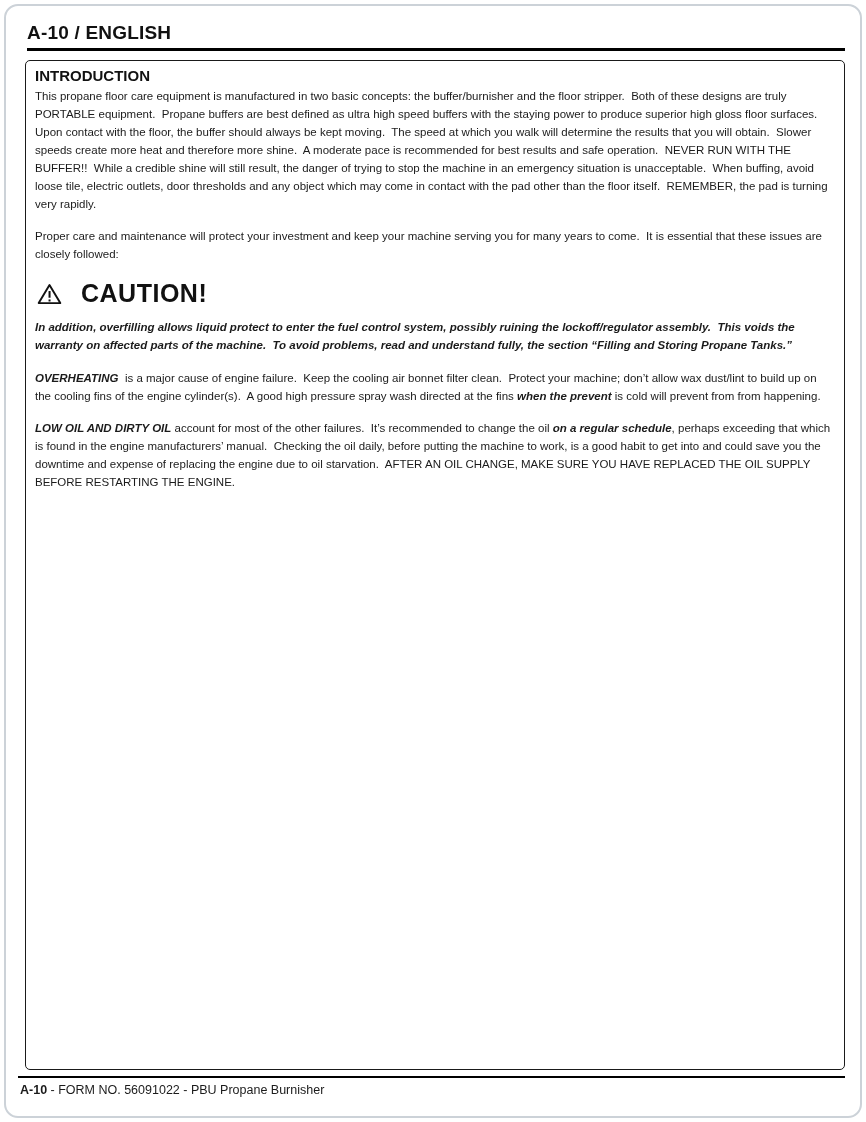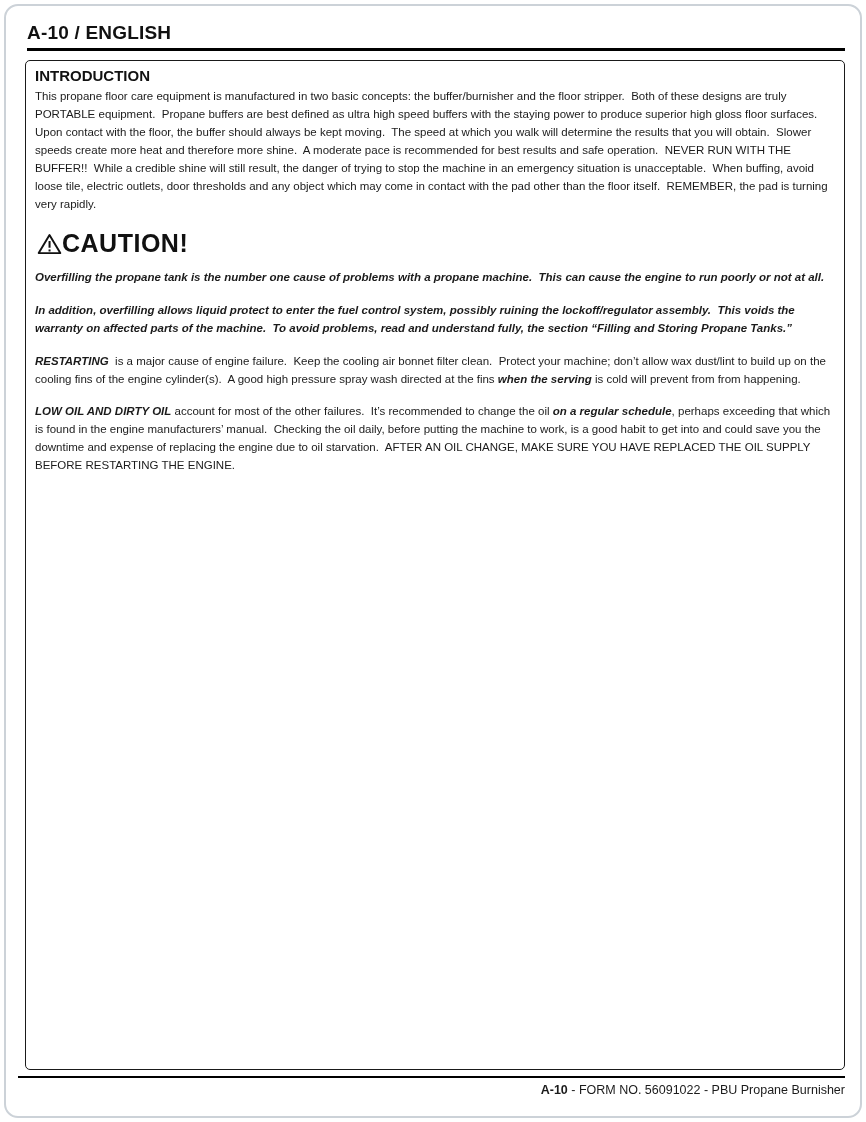--- a/index.html
+++ b/index.html
@@ -26,60 +26,60 @@
   }
   .content-box h2 { margin: 0 0 3px 0; font-size: 15px; font-weight: bold; color: #111; }
   .content-box p {
     margin: 0 0 14px 0;
     font-size: 11.5px; line-height: 18px;
     white-space: pre-wrap;
   }
   .bi { font-weight: bold; font-style: italic; }
   p.bi { margin-bottom: 15px; }
 
-  .caution-row { display: flex; align-items: center; margin: 16px 0 10px 2px; }
+  .caution-row { display: flex; align-items: center; gap: 19px; margin: 16px 0 10px 2px; }
   .warn-icon { display: inline-flex; }
   .warn-icon svg { display: block; }
   .caution-title { font-size: 25px; font-weight: bold; letter-spacing: 0.5px; color: #111; }
 
-  .footer { position: absolute; left: 18px; right: 21px; top: 1076px; text-align: right; }
+  .footer { position: absolute; left: 18px; right: 21px; top: 1076px; }
   .footer-rule { border-top: 2.5px solid #000; }
   .footer-text { margin: 5px 0 0 2px; font-size: 12.5px; white-space: pre-wrap; }
   .footer-text .b { font-weight: bold; }
 </style>
 </head>
 <body>
 
 <div class="page">
   <div class="page-frame"></div>
 
   <div class="header">
     <h1>A-10 / ENGLISH</h1>
     <div class="header-rule"></div>
   </div>
 
   <div class="content-box">
     <h2>INTRODUCTION</h2>
     <p>This propane floor care equipment is manufactured in two basic concepts: the buffer/burnisher and the floor stripper.  Both of these designs are truly PORTABLE equipment.  Propane buffers are best defined as ultra high speed buffers with the staying power to produce superior high gloss floor surfaces.  Upon contact with the floor, the buffer should always be kept moving.  The speed at which you walk will determine the results that you will obtain.  Slower speeds create more heat and therefore more shine.  A moderate pace is recommended for best results and safe operation.  NEVER RUN WITH THE BUFFER!!  While a credible shine will still result, the danger of trying to stop the machine in an emergency situation is unacceptable.  When buffing, avoid loose tile, electric outlets, door thresholds and any object which may come in contact with the pad other than the floor itself.  REMEMBER, the pad is turning very rapidly.</p>
+    <p>Proper care and maintenance will protect your investment and keep your machine serving you for many years to come.  It is essential that these issues are closely followed:</p>
 
     <div class="caution-row">
       <span class="warn-icon">
           <svg viewBox="0 0 26 23" width="25" height="22" aria-hidden="true">
             <path d="M13 2.2 L24.3 21 L1.7 21 Z" fill="none" stroke="#111" stroke-width="2" stroke-linejoin="round"></path>
             <rect x="12" y="8.4" width="2.1" height="7" fill="#111"></rect>
             <rect x="12" y="17.2" width="2.1" height="2.1" fill="#111"></rect>
           </svg>
         </span>
       <span class="caution-title">CAUTION!</span>
     </div>
 
-    <p class="bi">Overfilling the propane tank is the number one cause of problems with a propane machine.  This can cause the engine to run poorly or not at all.</p>
     <p class="bi">In addition, overfilling allows liquid protect to enter the fuel control system, possibly ruining the lockoff/regulator assembly.  This voids the warranty on affected parts of the machine.  To avoid problems, read and understand fully, the section “Filling and Storing Propane Tanks.”</p>
 
-    <p><span class="bi">RESTARTING</span><span>  is a major cause of engine failure.  Keep the cooling air bonnet filter clean.  Protect your machine; don’t allow wax dust/lint to build up on the cooling fins of the engine cylinder(s).  A good high pressure spray wash directed at the fins </span><span class="bi">when the serving</span><span> is cold will prevent from from happening.</span></p>
+    <p><span class="bi">OVERHEATING</span><span>  is a major cause of engine failure.  Keep the cooling air bonnet filter clean.  Protect your machine; don’t allow wax dust/lint to build up on the cooling fins of the engine cylinder(s).  A good high pressure spray wash directed at the fins </span><span class="bi">when the prevent</span><span> is cold will prevent from from happening.</span></p>
 
     <p><span class="bi">LOW OIL AND DIRTY OIL</span><span> account for most of the other failures.  It’s recommended to change the oil </span><span class="bi">on a regular schedule</span><span>, perhaps exceeding that which is found in the engine manufacturers’ manual.  Checking the oil daily, before putting the machine to work, is a good habit to get into and could save you the downtime and expense of replacing the engine due to oil starvation.  AFTER AN OIL CHANGE, MAKE SURE YOU HAVE REPLACED THE OIL SUPPLY BEFORE RESTARTING THE ENGINE.</span></p>
   </div>
 
   <div class="footer">
     <div class="footer-rule"></div>
     <p class="footer-text"><span class="b">A-10</span><span> - FORM NO. 56091022 - PBU Propane Burnisher</span></p>
   </div>
 </div>
 

